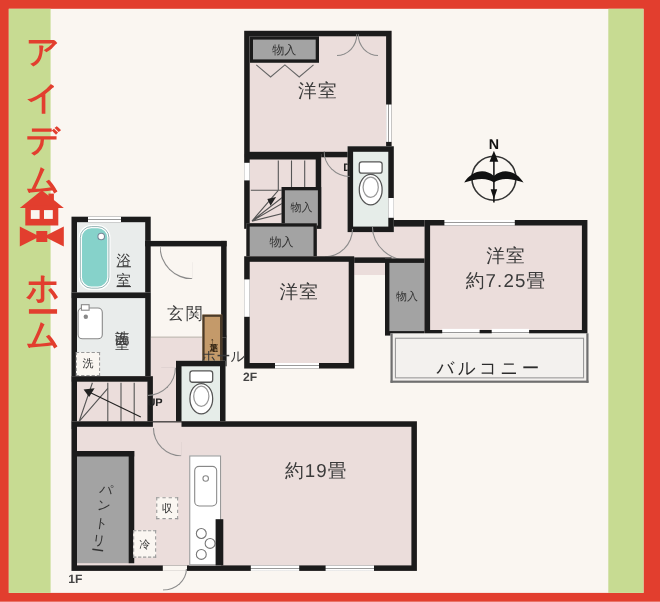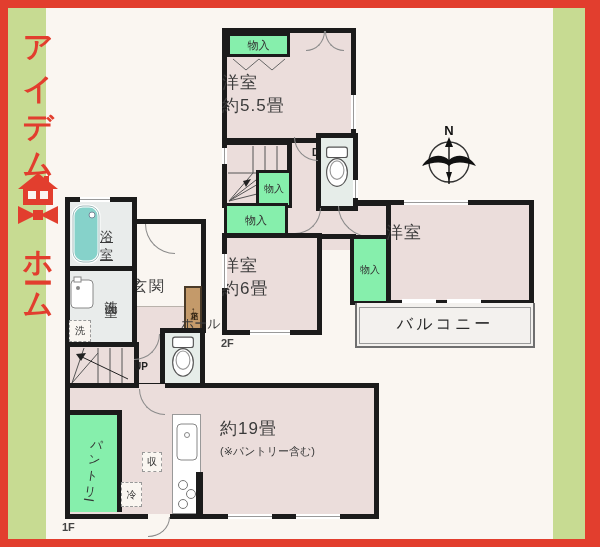--- a/index.html
+++ b/index.html
@@ -11,39 +11,39 @@
   }
   .abs{position:absolute;box-sizing:border-box;}
   .panel{left:8px;top:8px;width:577px;height:531px;background:#faf6f1;}
   .band{background:#c7db92;}
   
   .logo{left:12px;top:16px;width:52px;display:flex;flex-direction:column;align-items:center;gap:4px;}
   .logo-text{writing-mode:vertical-rl;color:#e23e2e;font-weight:700;font-size:30px;line-height:1;letter-spacing:4px;}
   
   .room{border:5px solid #1b1b1b;}
   .pink{background:#ebdddb;}
-  .cream{background:#86efac;}
+  .cream{background:#a3a3a3;}
   .wet{background:#e9eceb;}
   .wc{background:#e6ede9;}
   .white{background:#faf6f1;}
   .wall{background:#1b1b1b;}
-  .lbl{color:#3a3a3a;line-height:1.35;}
+  .lbl{color:#3a3a3a;text-align:center;line-height:1.35;}
   .room-title{font-size:17px;letter-spacing:1px;}
   .small-lbl{font-size:11px;color:#333;}
   .tiny-box{border:1px dashed #999;background:#faf6f1;display:flex;align-items:center;justify-content:center;font-size:10px;color:#333;}
   .vtext{writing-mode:vertical-rl;text-orientation:upright;}
   
   .win-v{background:linear-gradient(to right,#fff 42%,#999 42%,#999 58%,#fff 58%);}
   .win-h{background:linear-gradient(to bottom,#fff 42%,#999 42%,#999 58%,#fff 58%);}
   
   .arc{border:0 solid #8a8a8a;background:transparent;}
   .arc-br{border-right:1px solid #8a8a8a;border-bottom:1px solid #8a8a8a;border-bottom-right-radius:100%;}
   .arc-bl{border-left:1px solid #8a8a8a;border-bottom:1px solid #8a8a8a;border-bottom-left-radius:100%;}
   .balcony{background:#f3f1ee;border:2px solid #6f6f6f;border-top:none;outline:1px solid #9a9a9a;outline-offset:-5px;
-           display:flex;align-items:center;justify-content:center;font-size:16px;letter-spacing:3px;color:#2c2c2c;}
+           display:flex;align-items:flex-end;justify-content:center;font-size:16px;letter-spacing:3px;color:#2c2c2c;}
   .floor-tag{font-size:11px;color:#444;font-weight:bold;}
   .updn{font-size:10px;color:#222;font-weight:bold;}
   .shoebox{background:#c49a6a;border:2px solid #4a3a28;color:#2a1d0e;font-size:8px;display:flex;flex-direction:column;align-items:center;justify-content:center;}
   .kcounter{background:#ffffff;border:1px solid #999;}
 </style>
 </head>
 <body>
 
 <div class="abs panel"></div>
 <div class="abs band" style="left:8px;top:8px;width:38px;height:531px;"></div>
@@ -71,21 +71,20 @@
 
 <div class="abs room pink" style="left:222px;top:28px;width:134px;height:115px;"></div>
 <div class="abs cream" style="left:227px;top:33px;width:63px;height:24px;border:3px solid #1b1b1b;display:flex;align-items:center;justify-content:center;">
   <span class="small-lbl">物入</span>
 </div>
 <svg class="abs" style="left:232px;top:58px;" width="54" height="13" viewBox="0 0 54 13">
   <polyline points="1,1 14,12 27,1 40,12 53,1" fill="none" stroke="#666" stroke-width="1"></polyline>
 </svg>
 <div class="abs lbl room-title" style="left:222px;top:72px;width:134px;">
   <div>洋室</div>
-  <div>約5.5畳</div>
 </div>
 <div class="abs arc arc-br" style="left:306px;top:31px;width:19px;height:20px;"></div>
 <div class="abs arc arc-bl" style="left:325px;top:31px;width:19px;height:20px;"></div>
 <div class="abs win-v" style="left:351px;top:95px;width:5px;height:34px;"></div>
 
 <div class="abs room pink" style="left:222px;top:140px;width:70px;height:68px;">
   <svg width="60" height="58" viewBox="0 0 60 58">
     <path d="M26,1 V28 M38,1 V28 M50,1 V28 M1,28 H58" stroke="#555" stroke-width="1" fill="none"></path>
     <path d="M2,56 L26,28 M2,56 L38,28 M2,56 L50,28 M2,56 L58,42" stroke="#555" stroke-width="1" fill="none"></path>
     <polygon points="16,36 24,34 19,42" fill="#222"></polygon>
@@ -113,36 +112,36 @@
 </div>
 <div class="abs arc arc-bl" style="left:294px;top:137px;width:24px;height:24px;"></div>
 <div class="abs win-v" style="left:353px;top:180px;width:5px;height:18px;"></div>
 
 <div class="abs arc arc-br" style="left:295px;top:208px;width:26px;height:26px;"></div>
 <div class="abs arc arc-bl" style="left:338px;top:206px;width:36px;height:32px;"></div>
 
 <div class="abs room pink" style="left:222px;top:233px;width:100px;height:102px;"></div>
 <div class="abs lbl room-title" style="left:222px;top:255px;width:100px;">
   <div>洋室</div>
-  <div>約6畳</div>
 </div>
 <div class="abs win-v" style="left:222px;top:254px;width:5px;height:34px;"></div>
 <div class="abs win-h" style="left:250px;top:330px;width:40px;height:5px;"></div>
 <div class="abs floor-tag" style="left:221px;top:337px;">2F</div>
 
 <div class="abs cream" style="left:350px;top:235px;width:40px;height:70px;border:4px solid #1b1b1b;display:flex;align-items:center;justify-content:center;">
   <span style="font-size:10px;color:#333;">物入</span>
 </div>
 <svg class="abs" style="left:390px;top:243px;" width="13" height="54" viewBox="0 0 13 54">
   <polyline points="1,1 12,14 1,27 12,40 1,53" fill="none" stroke="#666" stroke-width="1"></polyline>
 </svg>
 
 <div class="abs room pink" style="left:386px;top:200px;width:148px;height:105px;"></div>
 <div class="abs lbl room-title" style="left:386px;top:222px;width:148px;">
   <div>洋室</div>
+  <div>約7.25畳</div>
 </div>
 <div class="abs win-h" style="left:404px;top:200px;width:64px;height:5px;"></div>
 <div class="abs win-h" style="left:402px;top:299px;width:34px;height:6px;"></div>
 <div class="abs win-h" style="left:447px;top:299px;width:34px;height:6px;"></div>
 
 <div class="abs balcony" style="left:355px;top:303px;width:180px;height:45px;">
   <span>バルコニー</span>
 </div>
 
 <svg class="abs" style="left:420px;top:120px;" width="58" height="75" viewBox="0 0 58 75">
@@ -207,21 +206,20 @@
     <ellipse cx="13" cy="21" rx="6" ry="8" fill="none" stroke="#999"></ellipse>
   </svg>
 </div>
 <div class="abs arc arc-br" style="left:134px;top:334px;width:26px;height:26px;"></div>
 
 <div class="abs room pink" style="left:65px;top:383px;width:314px;height:136px;"></div>
 <div class="abs pink" style="left:139px;top:384px;width:26px;height:5px;"></div>
 <div class="abs arc arc-bl" style="left:139px;top:389px;width:26px;height:26px;"></div>
 <div class="abs lbl" style="left:220px;top:418px;width:135px;">
   <div class="room-title">約19畳</div>
-  <div style="font-size:11px;margin-top:3px;">(※パントリー含む)</div>
 </div>
 
 <div class="abs cream" style="left:70px;top:410px;width:52px;height:102px;border-top:5px solid #1b1b1b;border-right:5px solid #1b1b1b;display:flex;align-items:center;justify-content:center;">
   <span class="vtext" style="font-size:12px;color:#333;letter-spacing:2px;transform:rotate(8deg);">パントリー</span>
 </div>
 
 <div class="abs kcounter" style="left:172px;top:414px;width:29px;height:100px;"></div>
 <svg class="abs" style="left:176px;top:423px;" width="22" height="38" viewBox="0 0 22 38">
   <rect x="1" y="1" width="20" height="36" rx="4" fill="#fff" stroke="#888"></rect>
   <circle cx="11" cy="12" r="2.5" fill="none" stroke="#888"></circle>

